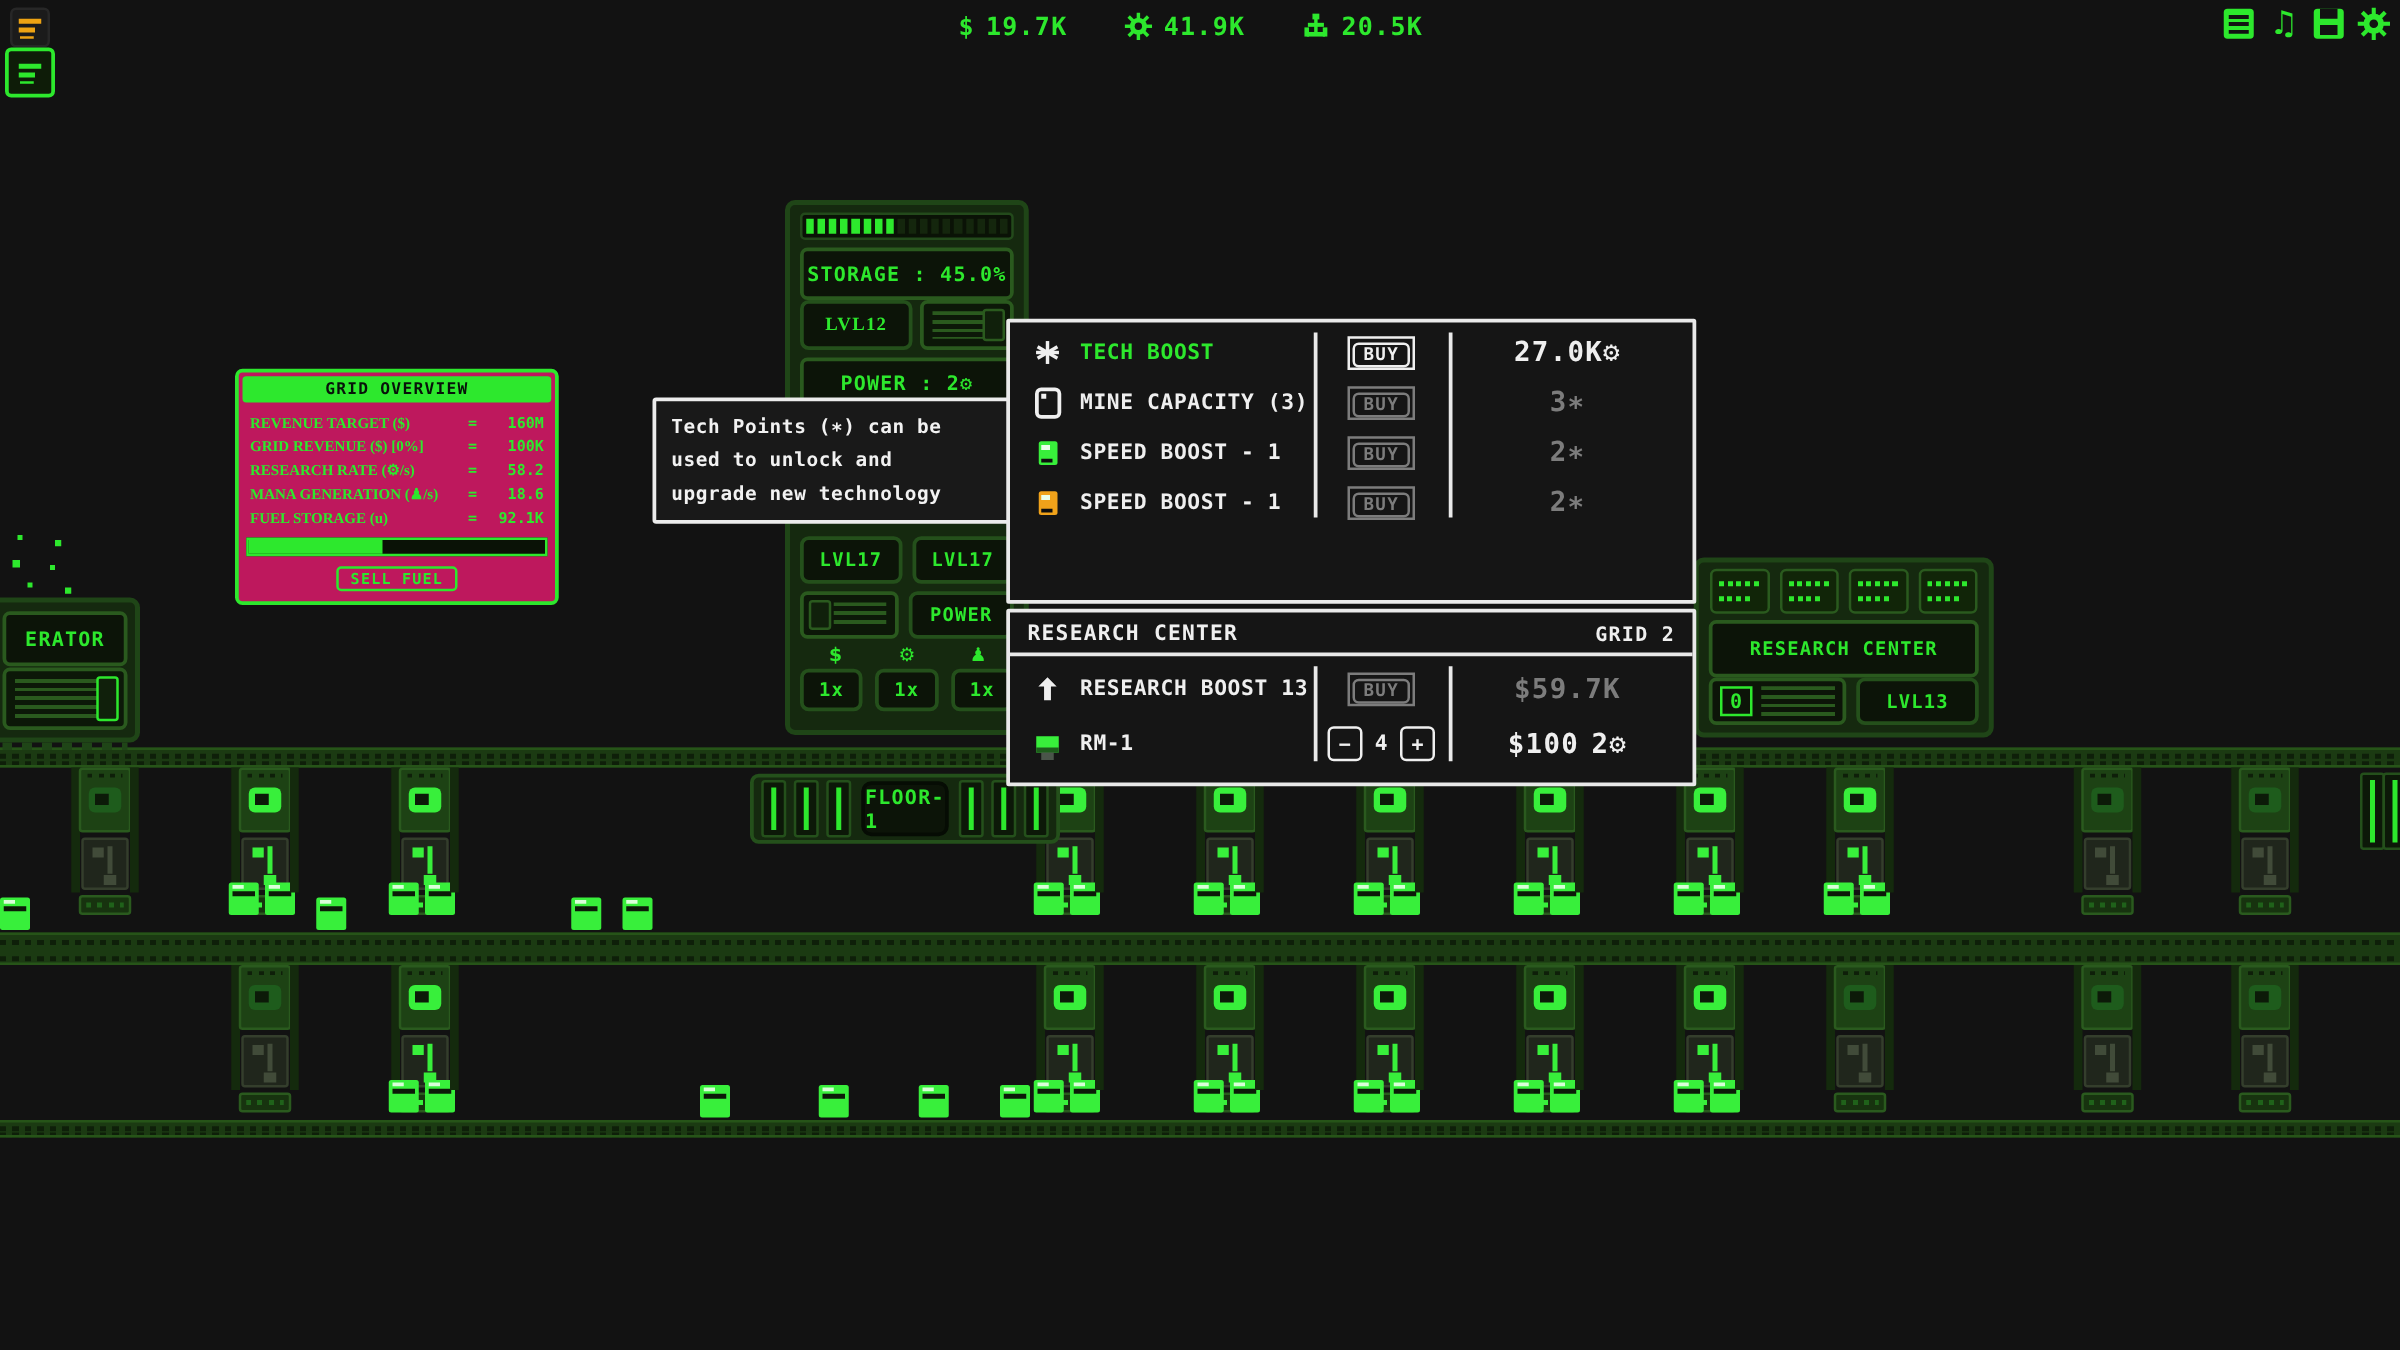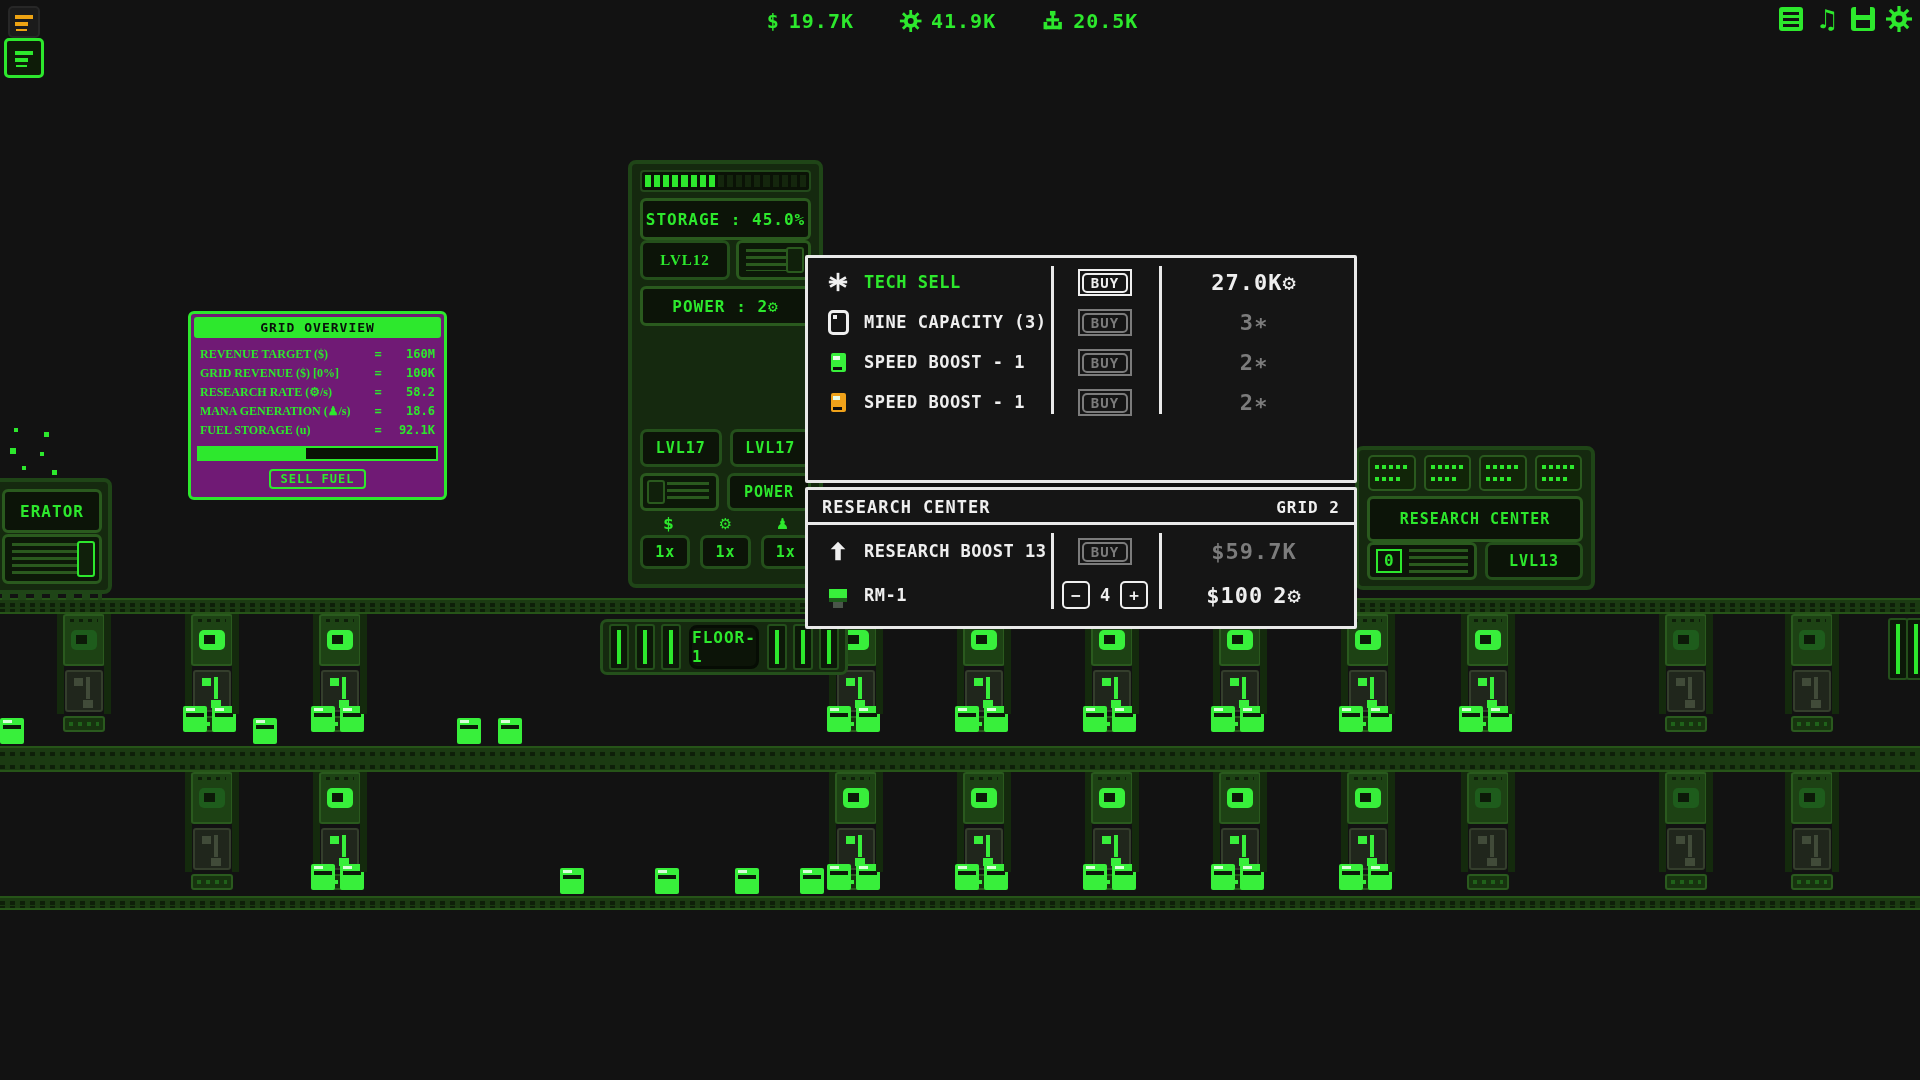--- a/index.html
+++ b/index.html
@@ -44,22 +44,22 @@
   .tico{width:26px;height:26px;display:flex;align-items:center;justify-content:center;position:relative;}
   .ic-list{width:24px;height:24px;background:#2de82d;border-radius:3px;position:relative;}
   .ic-list::before{content:"";position:absolute;left:4px;right:4px;top:5px;height:15px;
       background:repeating-linear-gradient(180deg,#121212 0 3px,transparent 3px 6px);}
   .ic-music{color:#2de82d;font-size:26px;font-weight:bold;font-family:"DejaVu Sans",sans-serif;line-height:26px;}
   .ic-floppy{width:24px;height:24px;background:#2de82d;border-radius:3px;position:relative;}
   .ic-floppy::before{content:"";position:absolute;left:5px;top:0;width:14px;height:8px;background:#121212;}
   .ic-floppy::after{content:"";position:absolute;left:5px;bottom:3px;width:14px;height:8px;background:#121212;}
 
   
-  #grid-overview{left:188px;top:295px;width:247px;background:#701a75;border:3px solid #2de82d;
-      border-radius:6px;z-index:4;padding:3px;margin-top:16px;}
+  #grid-overview{left:188px;top:295px;width:247px;background:#be185d;border:3px solid #2de82d;
+      border-radius:6px;z-index:4;padding:3px;}
   #grid-overview .title{background:#2de82d;color:#08130a;text-align:center;font-weight:bold;
       font-size:13px;letter-spacing:1px;padding:3px 0;border-radius:3px;}
   #grid-overview .rows{padding:7px 6px 2px;}
   .grow{display:flex;font-size:12px;font-weight:bold;color:#2de82d;line-height:19px;}
   .grow .lbl{flex:1;white-space:nowrap;font-family:Liberation Serif, serif;}
   .grow .eq{width:26px;text-align:center;}
   .grow .val{min-width:44px;text-align:right;}
   #fuel-bar{margin:4px 3px 0;height:11px;border:2px solid #2de82d;background:#0a1206;position:relative;}
   #fuel-bar .fill{height:100%;background:#2de82d;}
   #sell-wrap{text-align:center;margin:7px 0 5px;}
@@ -664,32 +664,37 @@
         <span class="eq">=</span>
         <span class="val">92.1K</span>
       </div>
     </div>
     <div id="fuel-bar">
         <div class="fill" style="width: 45%;"></div>
       </div>
     <div id="sell-wrap"><span id="sell-btn">SELL FUEL</span></div>
   </div>
 
+  <div id="tooltip" class="abs">
+    <div>Tech Points (∗) can be</div>
+    <div>used to unlock and</div>
+    <div>upgrade new technology</div>
+  </div>
 
   <div id="tech-menu" class="wpanel">
     <div class="wp-body">
       <div class="vsep s1"></div>
       <div class="vsep s2"></div>
       <div class="trow">
         <span class="ric">
             <svg width="22" height="22" viewBox="0 0 24 24" style="color:#efefef">
               <use href="#tpoint"></use>
             </svg>
           </span>
-        <span class="tname hl">TECH SELL</span>
+        <span class="tname hl">TECH BOOST</span>
         <span class="buy-cell">
             <span class="buy"><span class="in">BUY</span></span>
           </span>
         <span class="cost-cell">27.0K⚙</span>
       </div>
       <div class="trow">
         <span class="ric">
             <span class="ic-mine"></span>
           </span>
         <span class="tname">MINE CAPACITY (3)</span>

